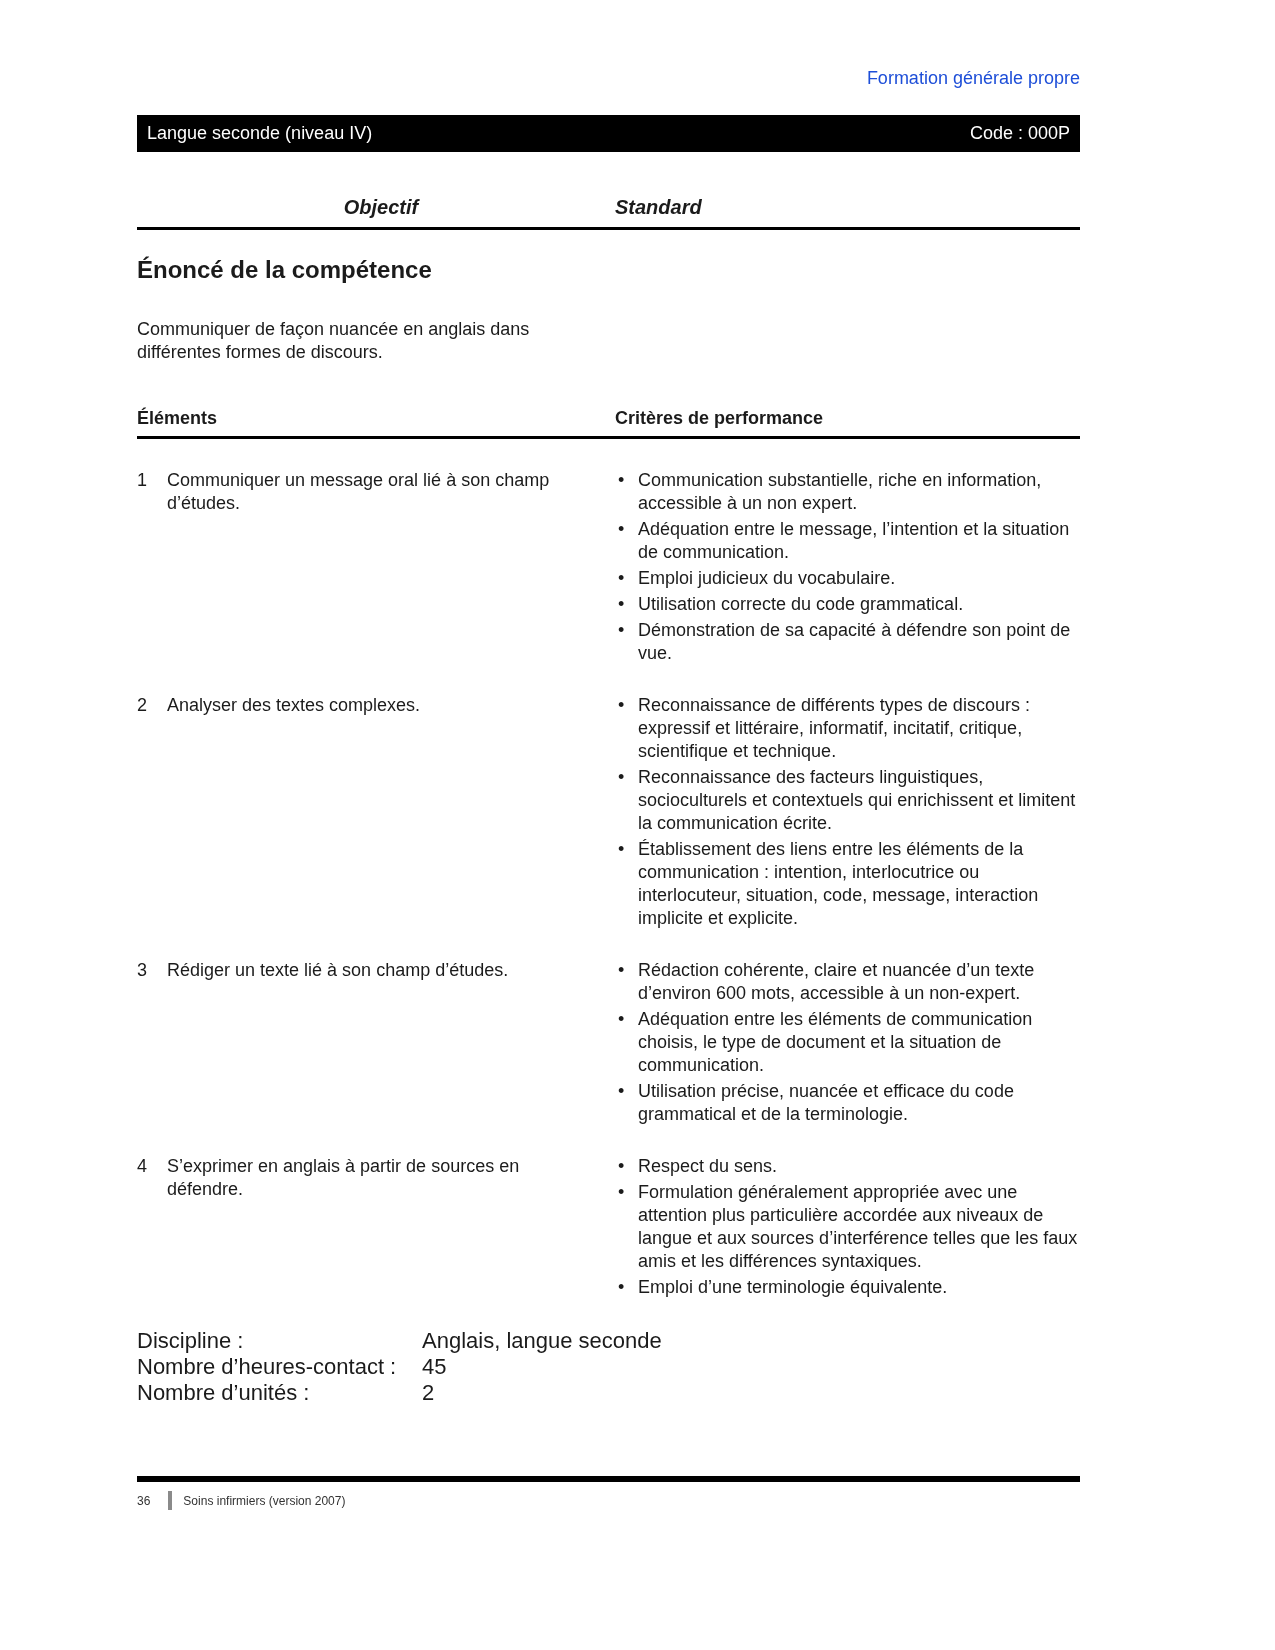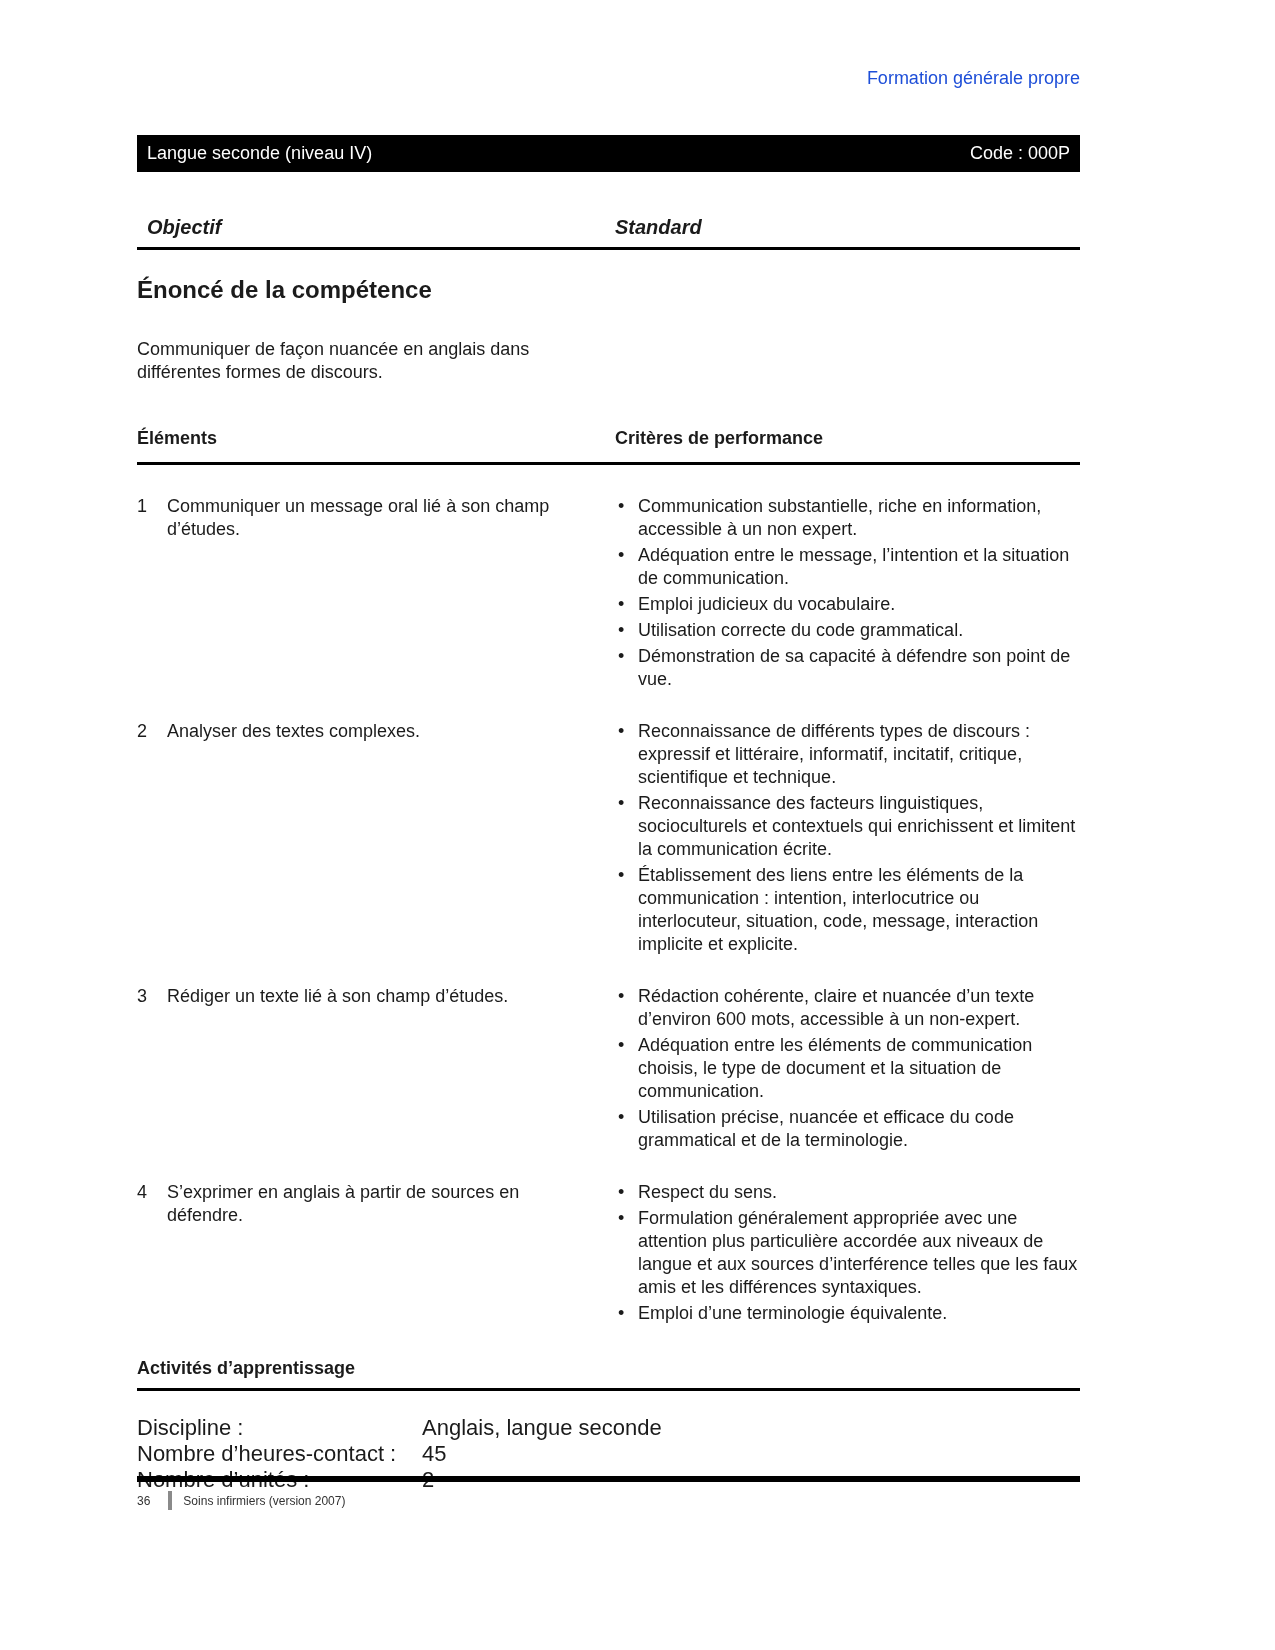--- a/index.html
+++ b/index.html
@@ -15,50 +15,51 @@
   .content { position:absolute; left:137px; top:0; width:943px; }
 
   .top-note {
     margin-top:68px;
     text-align:right;
     color:#1d4ed8;
     font-size:18px;
   }
 
   .title-bar {
-    margin-top:46px;
+    margin-top:26px;
     background:#000;
     color:#fff;
     display:flex;
     justify-content:space-between;
     align-items:center;
     padding:8px 10px;
     font-size:18px;
   }
 
   .col-heads {
     display:flex;
     margin-top:44px;
     font-size:20px;
     font-weight:bold;
     font-style:italic;
     padding-bottom:8px;
     border-bottom:3px solid #000;
+    text-align:center;
   }
   .col-heads .objectif { width:478px; padding-left:10px; box-sizing:border-box; }
 
   .competence-heading { margin-top:26px; font-weight:bold; font-size:24px; }
   .competence-text { margin-top:34px; width:452px; font-size:18px; line-height:23px; }
 
   .table-heads {
     display:flex;
     margin-top:44px;
     font-weight:bold;
     font-size:18px;
-    padding-bottom:13px;
+    padding-bottom:7px;
     border-bottom:3px solid #000;
     align-items:flex-end;
   }
   .table-heads .left { width:478px; }
 
   .rows { margin-top:30px; font-size:18px; line-height:23px; }
   .row { display:flex; margin-bottom:26px; }
   .row .left { width:478px; display:flex; padding-right:28px; box-sizing:border-box; flex-shrink:0; }
   .row .num { width:30px; flex-shrink:0; }
   .row .el-text { flex:1; }
@@ -150,21 +151,20 @@
             <span class="el-text">S’exprimer en anglais à partir de sources en défendre.</span>
           </div>
           <ul class="criteria">
             <li>Respect du sens.</li>
             <li>Formulation généralement appropriée avec une attention plus particulière accordée aux niveaux de langue et aux sources d’interférence telles que les faux amis et les différences syntaxiques.</li>
             <li>Emploi d’une terminologie équivalente.</li>
           </ul>
         </div>
       </div>
 
-    <div class="activities-heading">Activités d’apprentissage</div>
     <div class="info">
         <div class="info-row">
           <span class="label">Discipline :</span>
           <span>Anglais, langue seconde</span>
         </div>
         <div class="info-row">
           <span class="label">Nombre d’heures-contact :</span>
           <span>45</span>
         </div>
         <div class="info-row">

